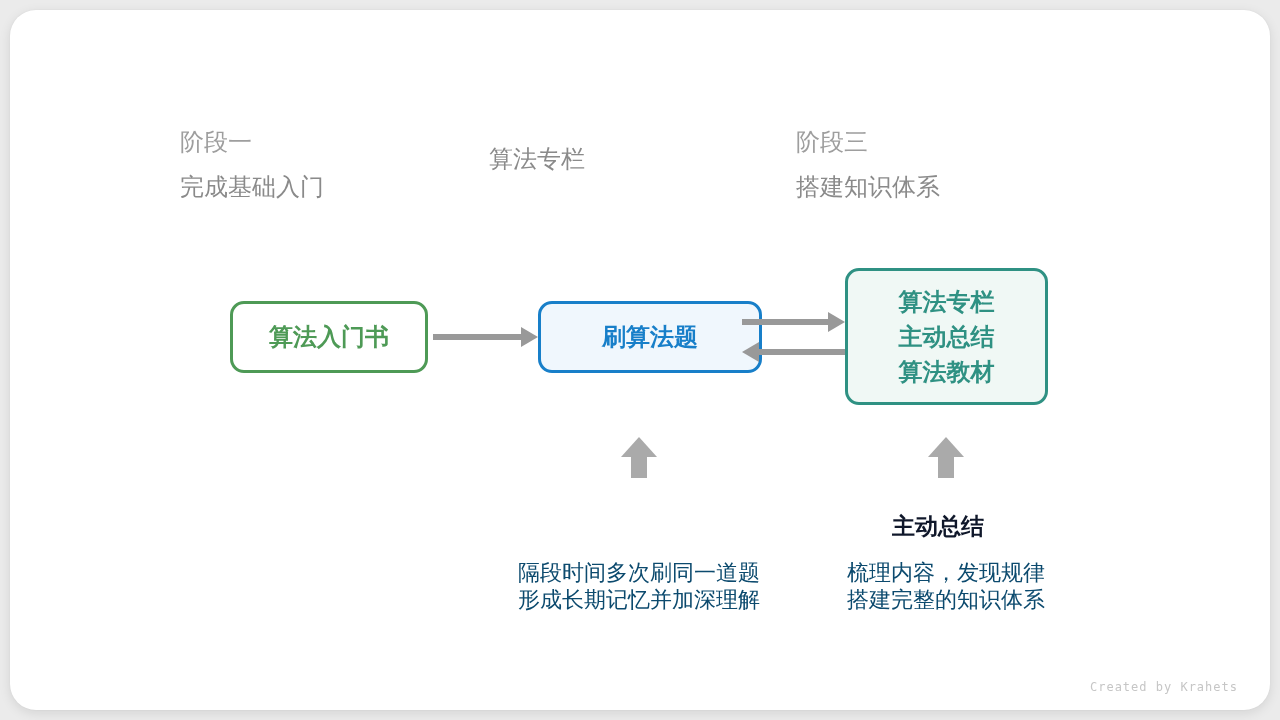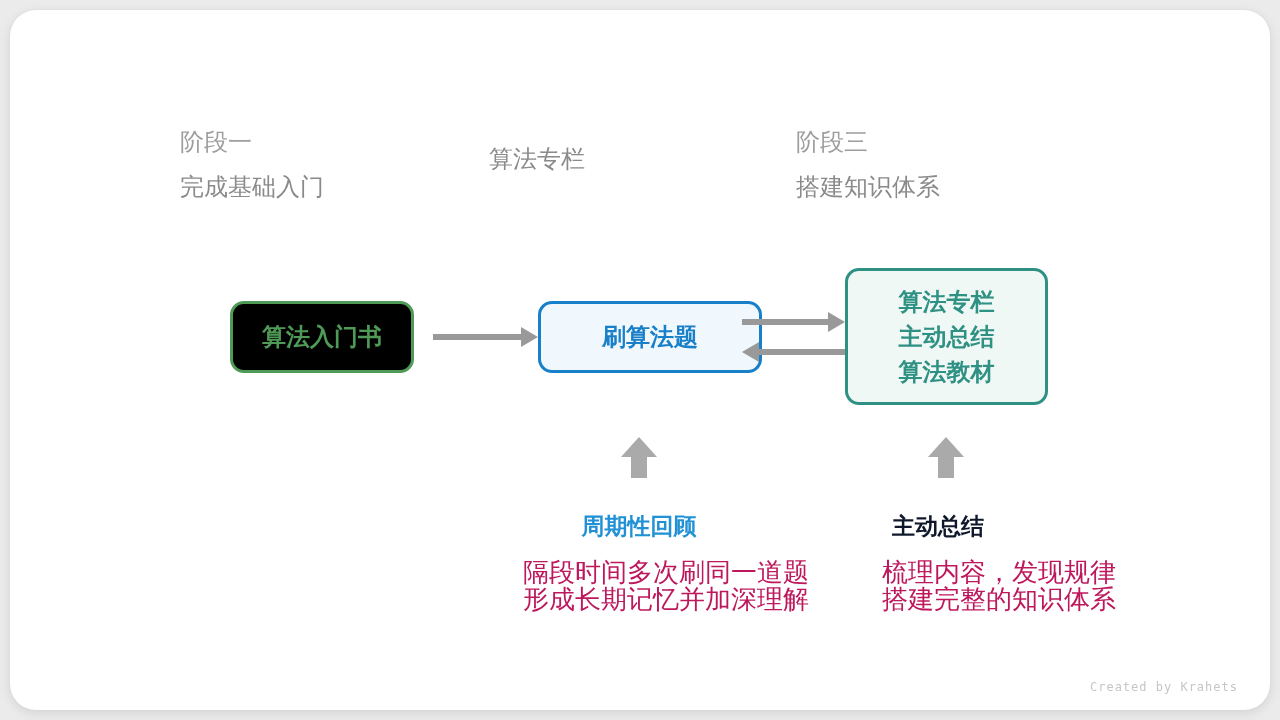--- a/index.html
+++ b/index.html
@@ -39,22 +39,22 @@
     position: absolute;
     display: flex;
     align-items: center;
     justify-content: center;
     border-radius: 14px;
     border: 3px solid;
     font-size: 24px;
     font-weight: bold;
     text-align: center;
   }
-  .node-1 { left: 230px; top: 301px; width: 184px; height: 72px;
-            border-color: #4e9a56; color: #4e9a56; background: #000000; }
+  .node-1 { left: 230px; top: 301px; width: 198px; height: 72px;
+            border-color: #4e9a56; color: #4e9a56; background: #ffffff; }
   .node-2 { left: 538px; top: 301px; width: 224px; height: 72px;
             border-color: #187fc9; color: #187fc9; background: #f0f7fd; }
   .node-3 { left: 845px; top: 268px; width: 203px; height: 137px;
             border-color: #2f9183; color: #2f9183; background: #f0f8f5;
             flex-direction: column; line-height: 35px; }
 
   
   .h-arrow { position: absolute; height: 20px; }
   .h-arrow .shaft { position: absolute; top: 7px; height: 6px; background: #999999; }
   .h-arrow .head-right {
@@ -87,22 +87,22 @@
   .up-arrow .stem { width: 16px; height: 21px; margin: 0 auto; background: #aaaaaa; }
   .up-arrow-mid { left: 621px; top: 437px; }
   .up-arrow-right { left: 928px; top: 437px; }
 
   
   .ann-title { position: absolute; top: 512px; width: 300px; text-align: center;
                font-size: 23px; font-weight: bold; line-height: 28px; }
   .ann-title-mid { left: 489px; color: #2191d6; }
   .ann-title-right { left: 788px; color: #0f172a; }
 
-  .ann-desc { position: absolute; top: 559px; width: 340px; text-align: right;
-              font-size: 26px; color: #be185d; line-height: 27px; }
+  .ann-desc { position: absolute; top: 559px; width: 340px; text-align: center;
+              font-size: 22px; color: #0c4a6e; line-height: 27px; }
   .ann-desc-mid { left: 469px; }
   .ann-desc-right { left: 776px; }
 
   
   .credit {
     position: absolute; right: 42px; bottom: 26px;
     font-family: "DejaVu Sans Mono", "Liberation Mono", monospace;
     font-size: 12px; color: #c6c6c6; letter-spacing: 1px;
   }
 </style>
@@ -151,21 +151,20 @@
 
   <div class="up-arrow up-arrow-mid">
     <div class="tri"></div>
     <div class="stem"></div>
   </div>
   <div class="up-arrow up-arrow-right">
     <div class="tri"></div>
     <div class="stem"></div>
   </div>
 
-  <div class="ann-title ann-title-mid">周期性回顾</div>
   <div class="ann-title ann-title-right">主动总结</div>
 
   <div class="ann-desc ann-desc-mid">
     <div>隔段时间多次刷同一道题</div>
     <div>形成长期记忆并加深理解</div>
   </div>
   <div class="ann-desc ann-desc-right">
     <div>梳理内容，发现规律</div>
     <div>搭建完整的知识体系</div>
   </div>

